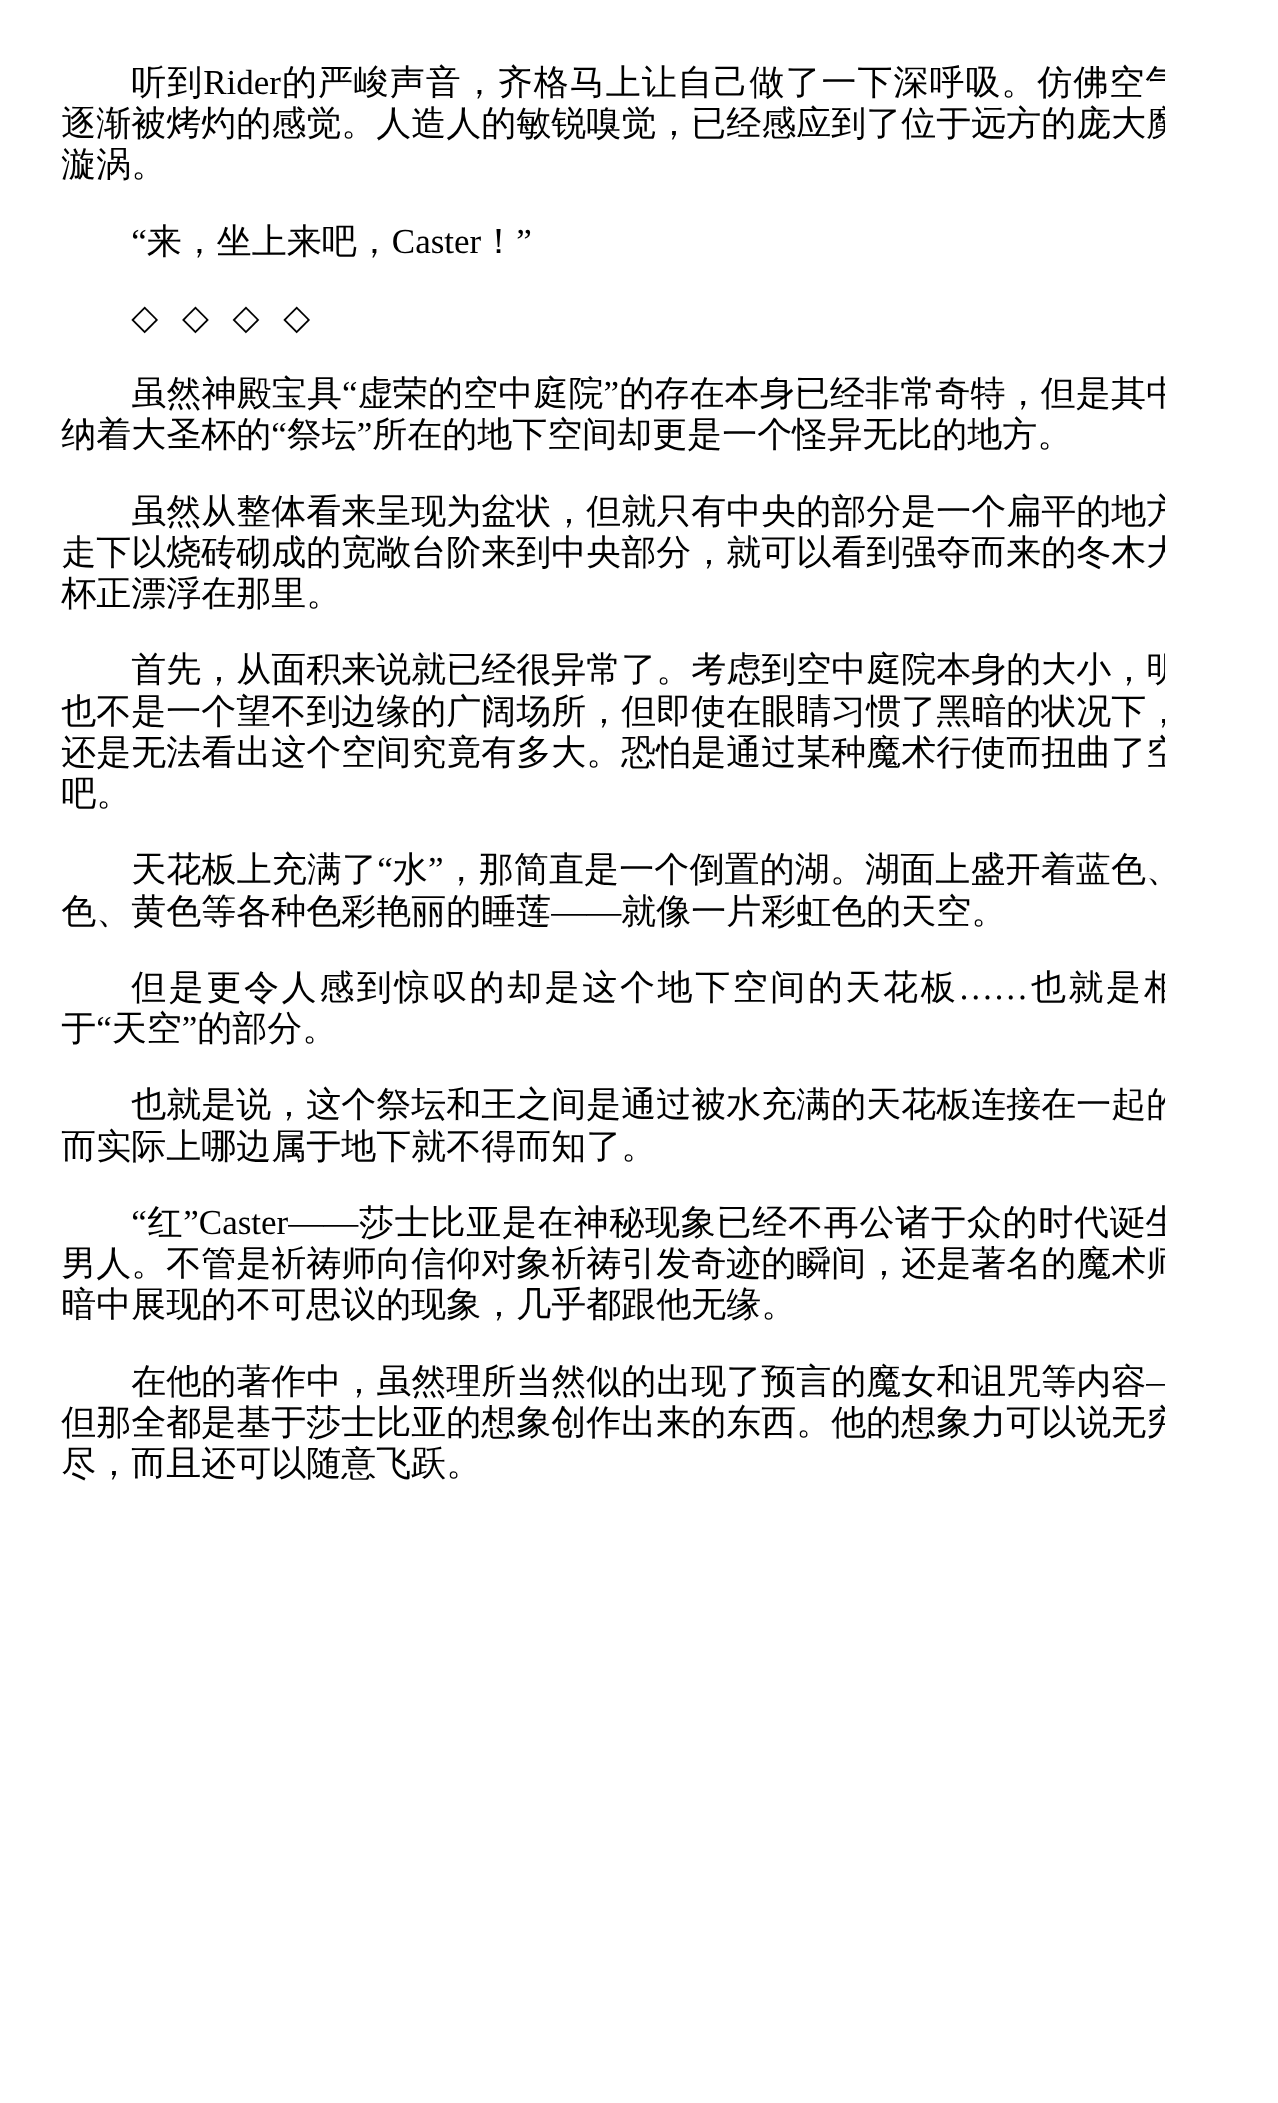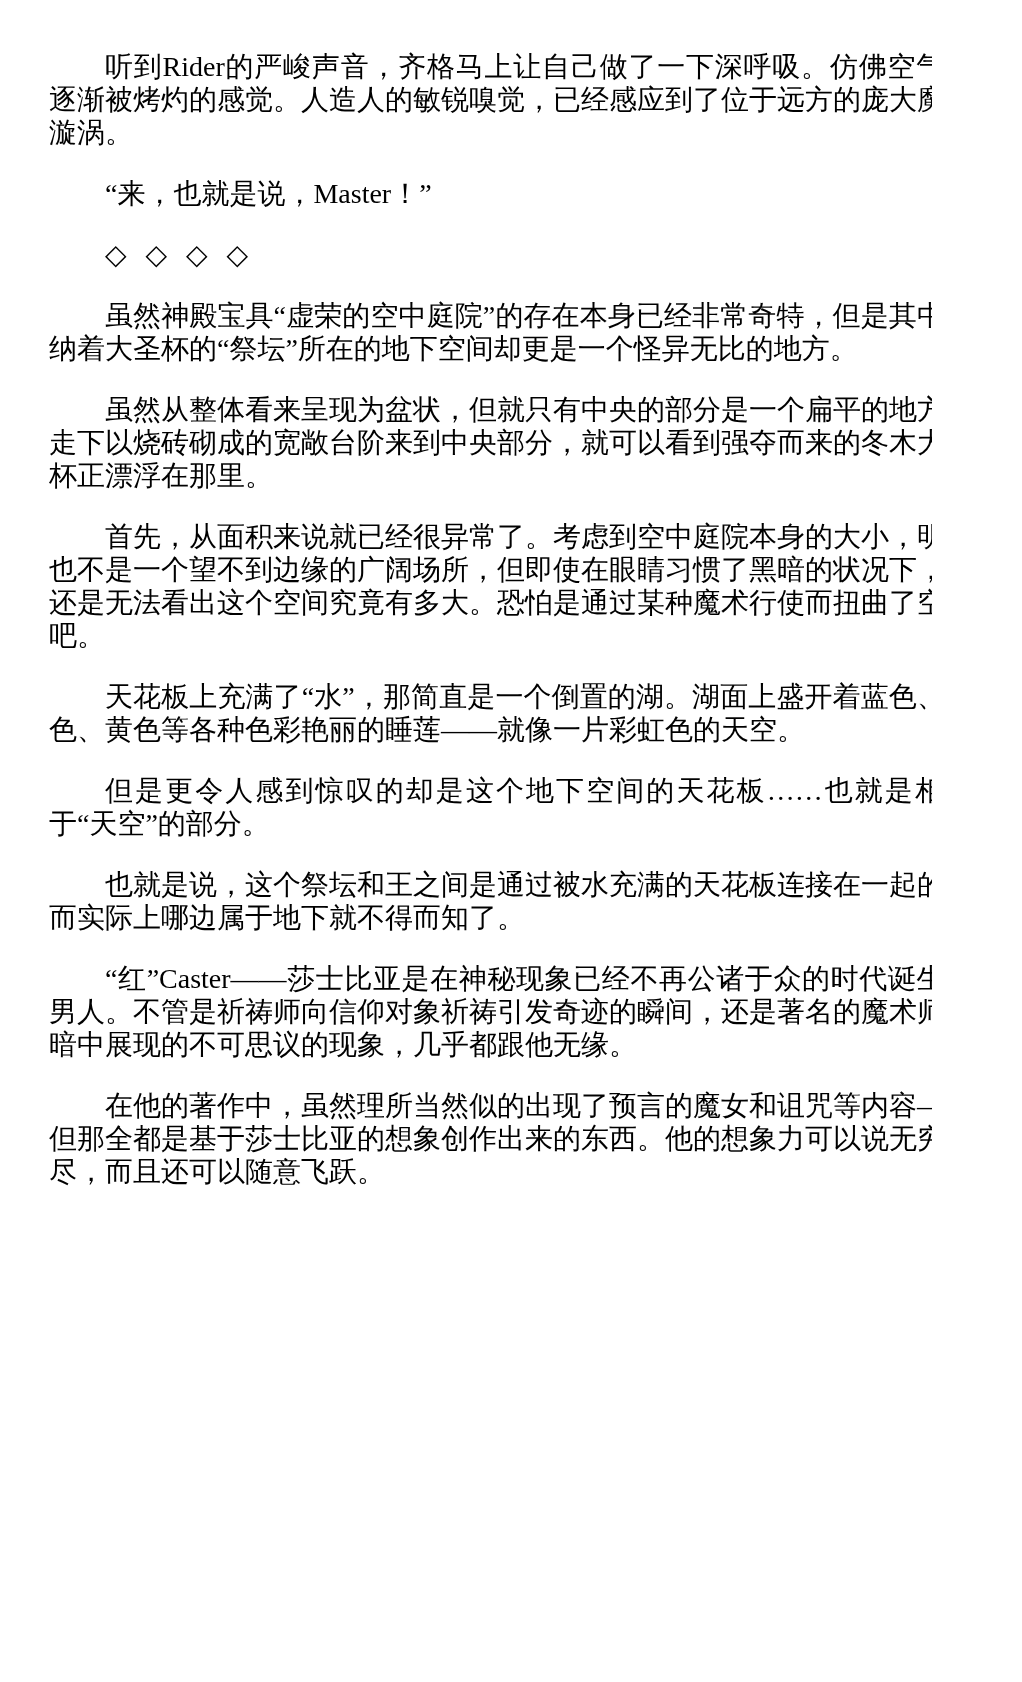--- a/index.html
+++ b/index.html
@@ -36,21 +36,21 @@
     text-align: left;
     letter-spacing: 6px;
   }
 </style>
 </head>
 <body>
 
 <div class="page">
   <div class="text-column" id="text-column">
       <p class="text">听到Rider的严峻声音，齐格马上让自己做了一下深呼吸。仿佛空气在逐渐被烤灼的感觉。人造人的敏锐嗅觉，已经感应到了位于远方的庞大魔力漩涡。</p>
-      <p class="dialogue">“来，也就是说，Master！”</p>
+      <p class="dialogue">“来，坐上来吧，Caster！”</p>
       <p class="separator">◇ ◇ ◇ ◇</p>
       <p class="text">虽然神殿宝具“虚荣的空中庭院”的存在本身已经非常奇特，但是其中收纳着大圣杯的“祭坛”所在的地下空间却更是一个怪异无比的地方。</p>
       <p class="text">虽然从整体看来呈现为盆状，但就只有中央的部分是一个扁平的地方。走下以烧砖砌成的宽敞台阶来到中央部分，就可以看到强夺而来的冬木大圣杯正漂浮在那里。</p>
       <p class="text">首先，从面积来说就已经很异常了。考虑到空中庭院本身的大小，明明也不是一个望不到边缘的广阔场所，但即使在眼睛习惯了黑暗的状况下，也还是无法看出这个空间究竟有多大。恐怕是通过某种魔术行使而扭曲了空间吧。</p>
       <p class="text">天花板上充满了“水”，那简直是一个倒置的湖。湖面上盛开着蓝色、红色、黄色等各种色彩艳丽的睡莲——就像一片彩虹色的天空。</p>
       <p class="text">但是更令人感到惊叹的却是这个地下空间的天花板……也就是相当于“天空”的部分。</p>
       <p class="text">也就是说，这个祭坛和王之间是通过被水充满的天花板连接在一起的，而实际上哪边属于地下就不得而知了。</p>
       <p class="text">“红”Caster——莎士比亚是在神秘现象已经不再公诸于众的时代诞生的男人。不管是祈祷师向信仰对象祈祷引发奇迹的瞬间，还是著名的魔术师在暗中展现的不可思议的现象，几乎都跟他无缘。</p>
       <p class="text">在他的著作中，虽然理所当然似的出现了预言的魔女和诅咒等内容——但那全都是基于莎士比亚的想象创作出来的东西。他的想象力可以说无穷无尽，而且还可以随意飞跃。</p>
     </div>

